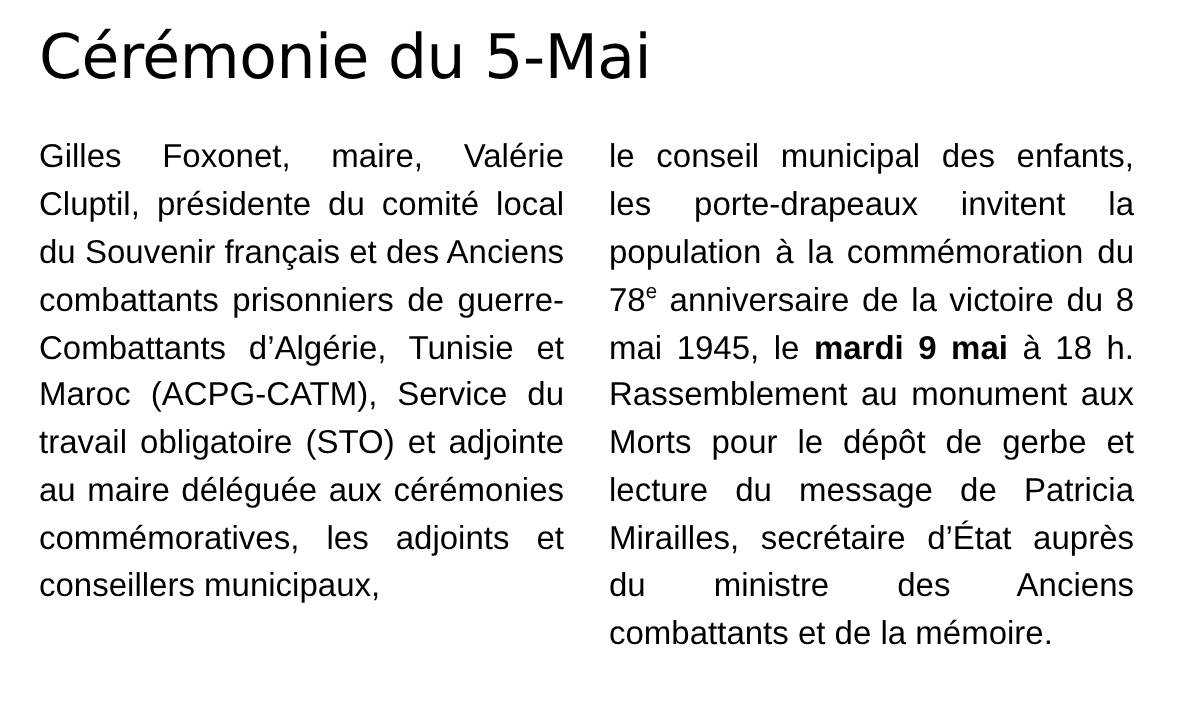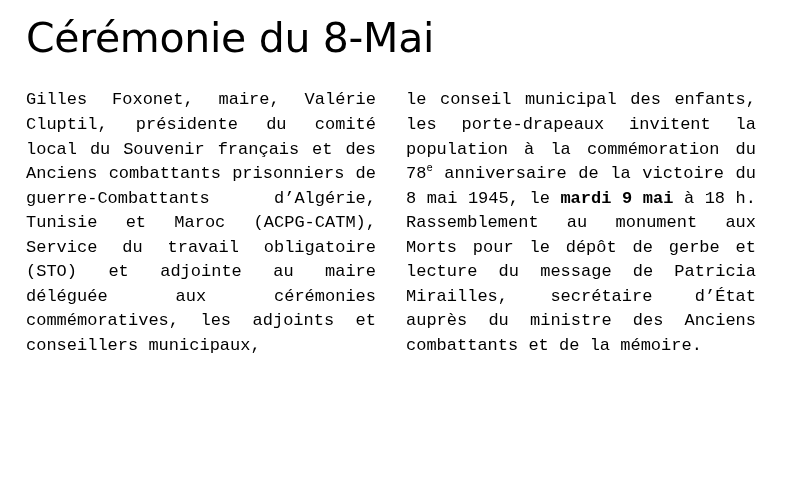--- a/index.html
+++ b/index.html
@@ -32,22 +32,22 @@
     white-space: nowrap;
   }
   .columns {
     display: flex;
     flex-direction: row;
     gap: 30px;
     align-items: flex-start;
   }
   .column {
     width: 350px;
-    font-family: Liberation Mono, monospace;
-    font-size: 17px;
+    font-family: Liberation Sans, sans-serif;
+    font-size: 22px;
     line-height: 1.445;
     color: #000000;
     text-align: justify;
     text-justify: inter-word;
     hyphens: manual;
   }
   .column p {
     margin: 0;
   }
   b.emph {
@@ -61,21 +61,21 @@
   .col-right .para {
     text-align: justify;
   }
 </style>
 </head>
 <body>
 
 <div id="page">
   <div class="article">
 
-    <h1 class="headline">Cérémonie du 8-Mai</h1>
+    <h1 class="headline">Cérémonie du 5-Mai</h1>
 
     <div class="columns">
 
       <div class="column col-left">
         <p class="para">Gilles Foxonet, maire, Valérie Cluptil, présidente du comité local du Souvenir français et des Anciens combattants prisonniers de guerre-Combattants d’Algérie, Tunisie et Maroc (ACPG-CATM), Service du travail obligatoire (STO) et adjointe au maire déléguée aux cérémonies commémoratives, les adjoints et conseillers municipaux,</p>
       </div>
 
       <div class="column col-right">
         <p class="para"><span>le conseil municipal des enfants, les porte-drapeaux invitent la population à la commémoration du 78</span><sup class="ord">e</sup><span> anniversaire de la victoire du 8 mai 1945, le </span><b class="emph">mardi 9 mai</b><span> à 18 h. Rassemblement au monument aux Morts pour le dépôt de gerbe et lecture du message de Patricia Mirailles, secrétaire d’État auprès du ministre des Anciens combattants et de la mémoire.</span></p>
       </div>

